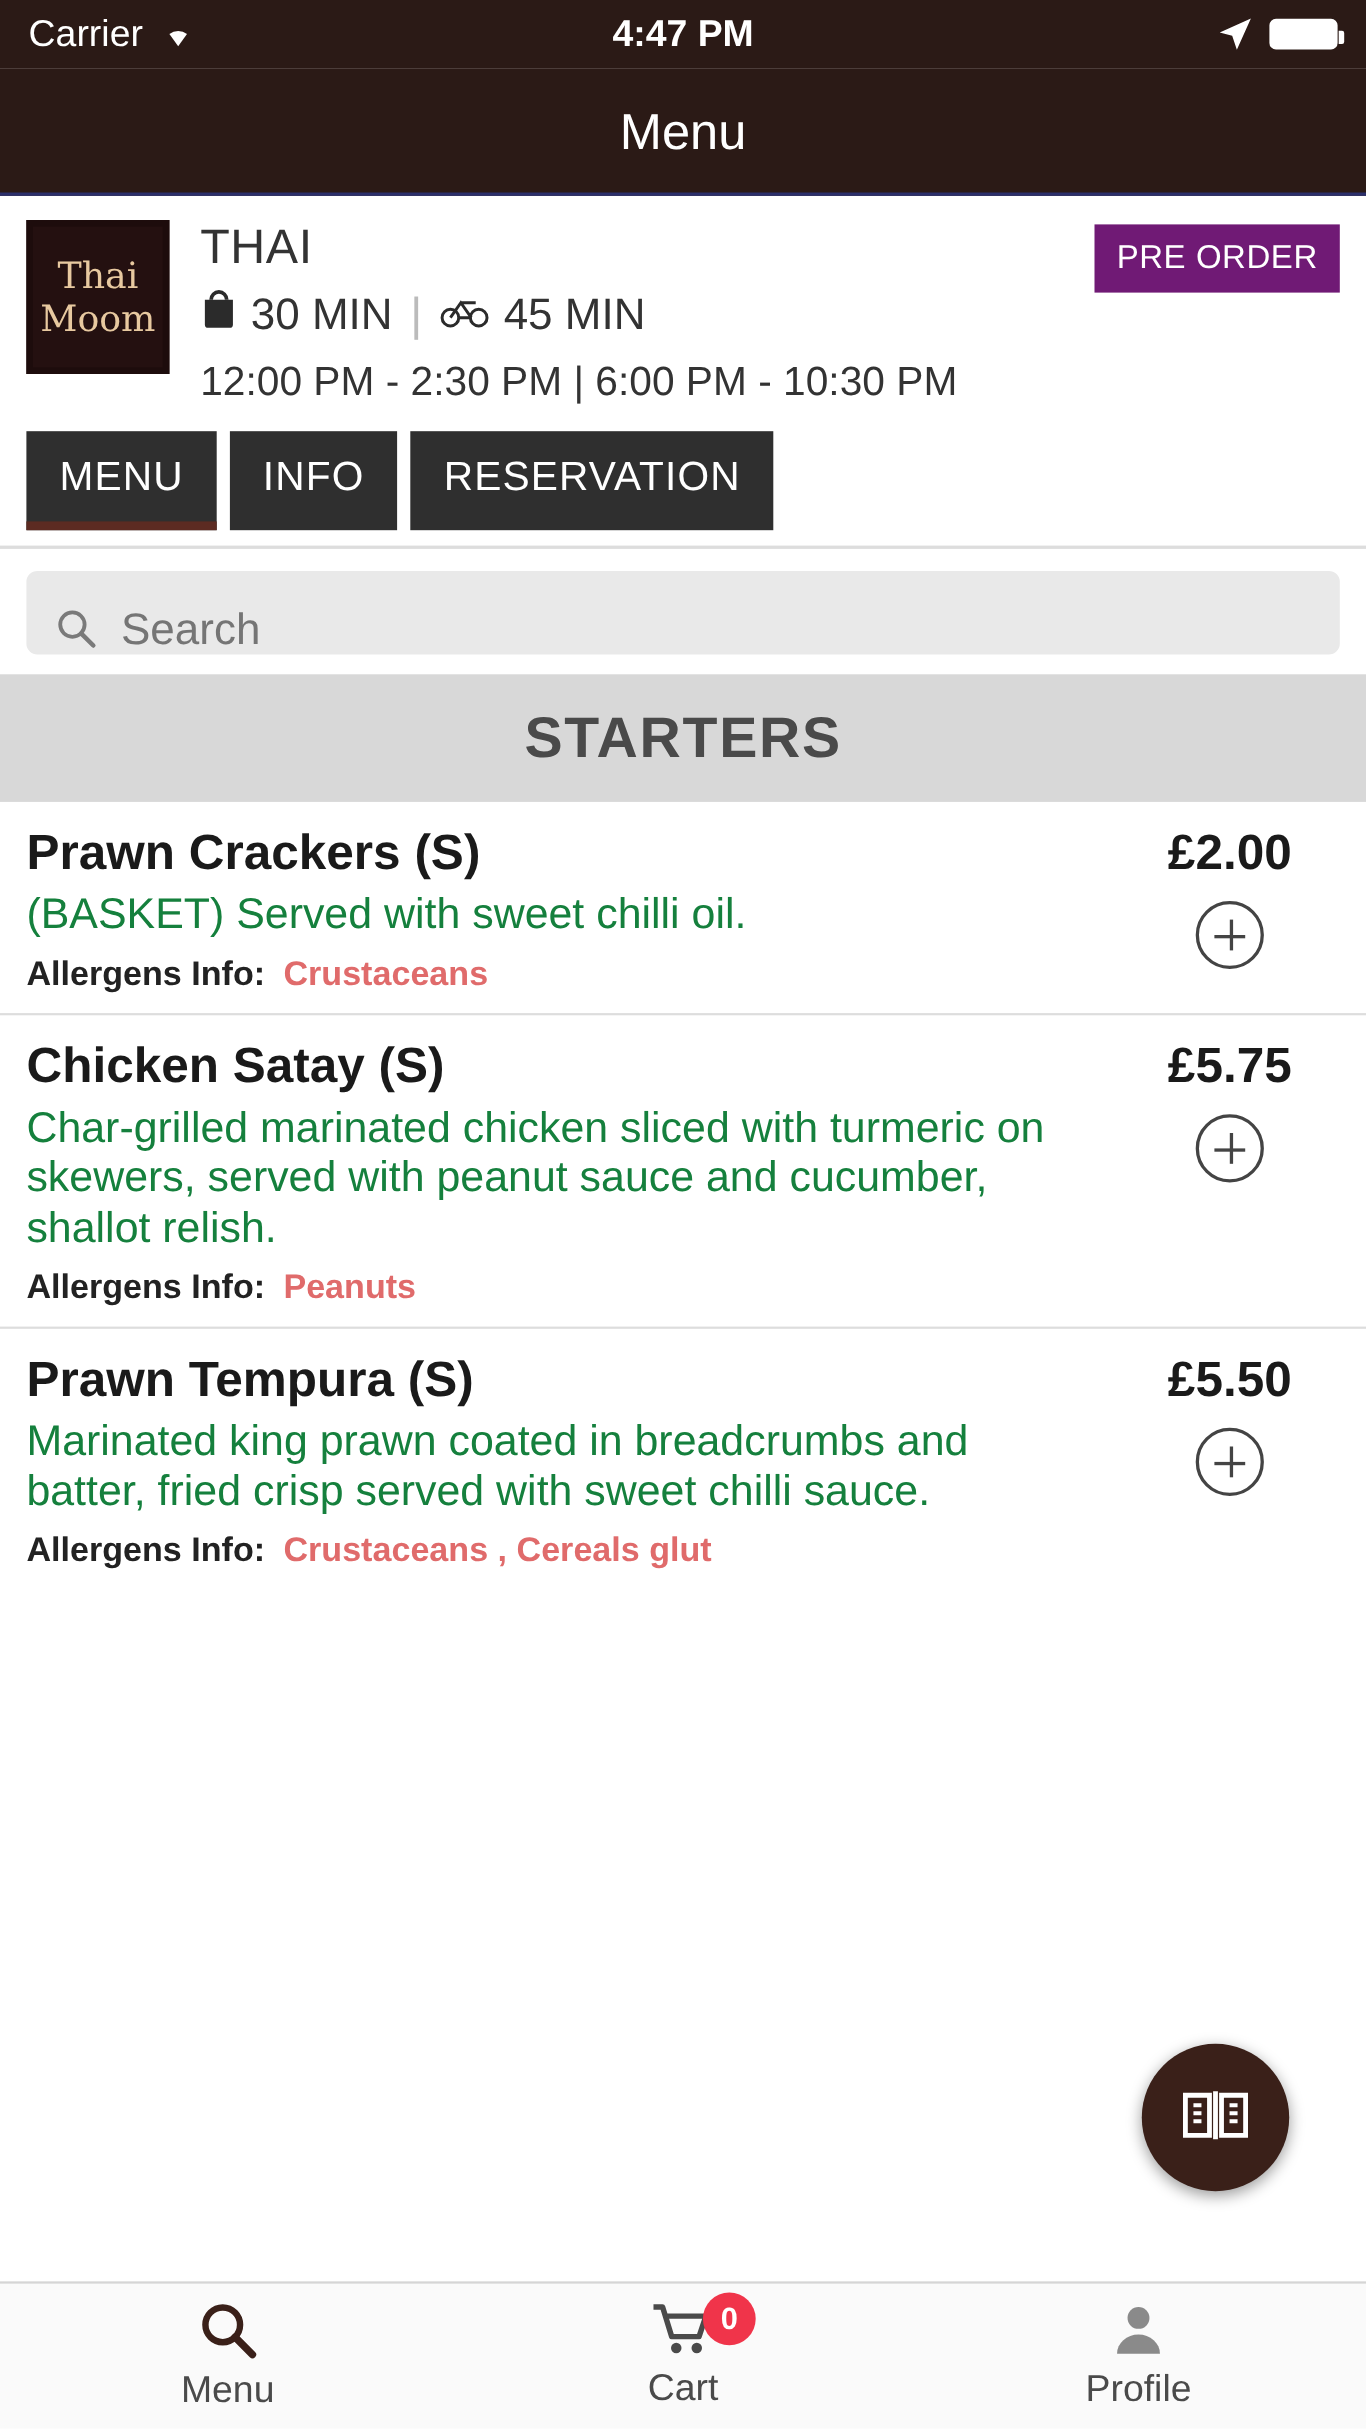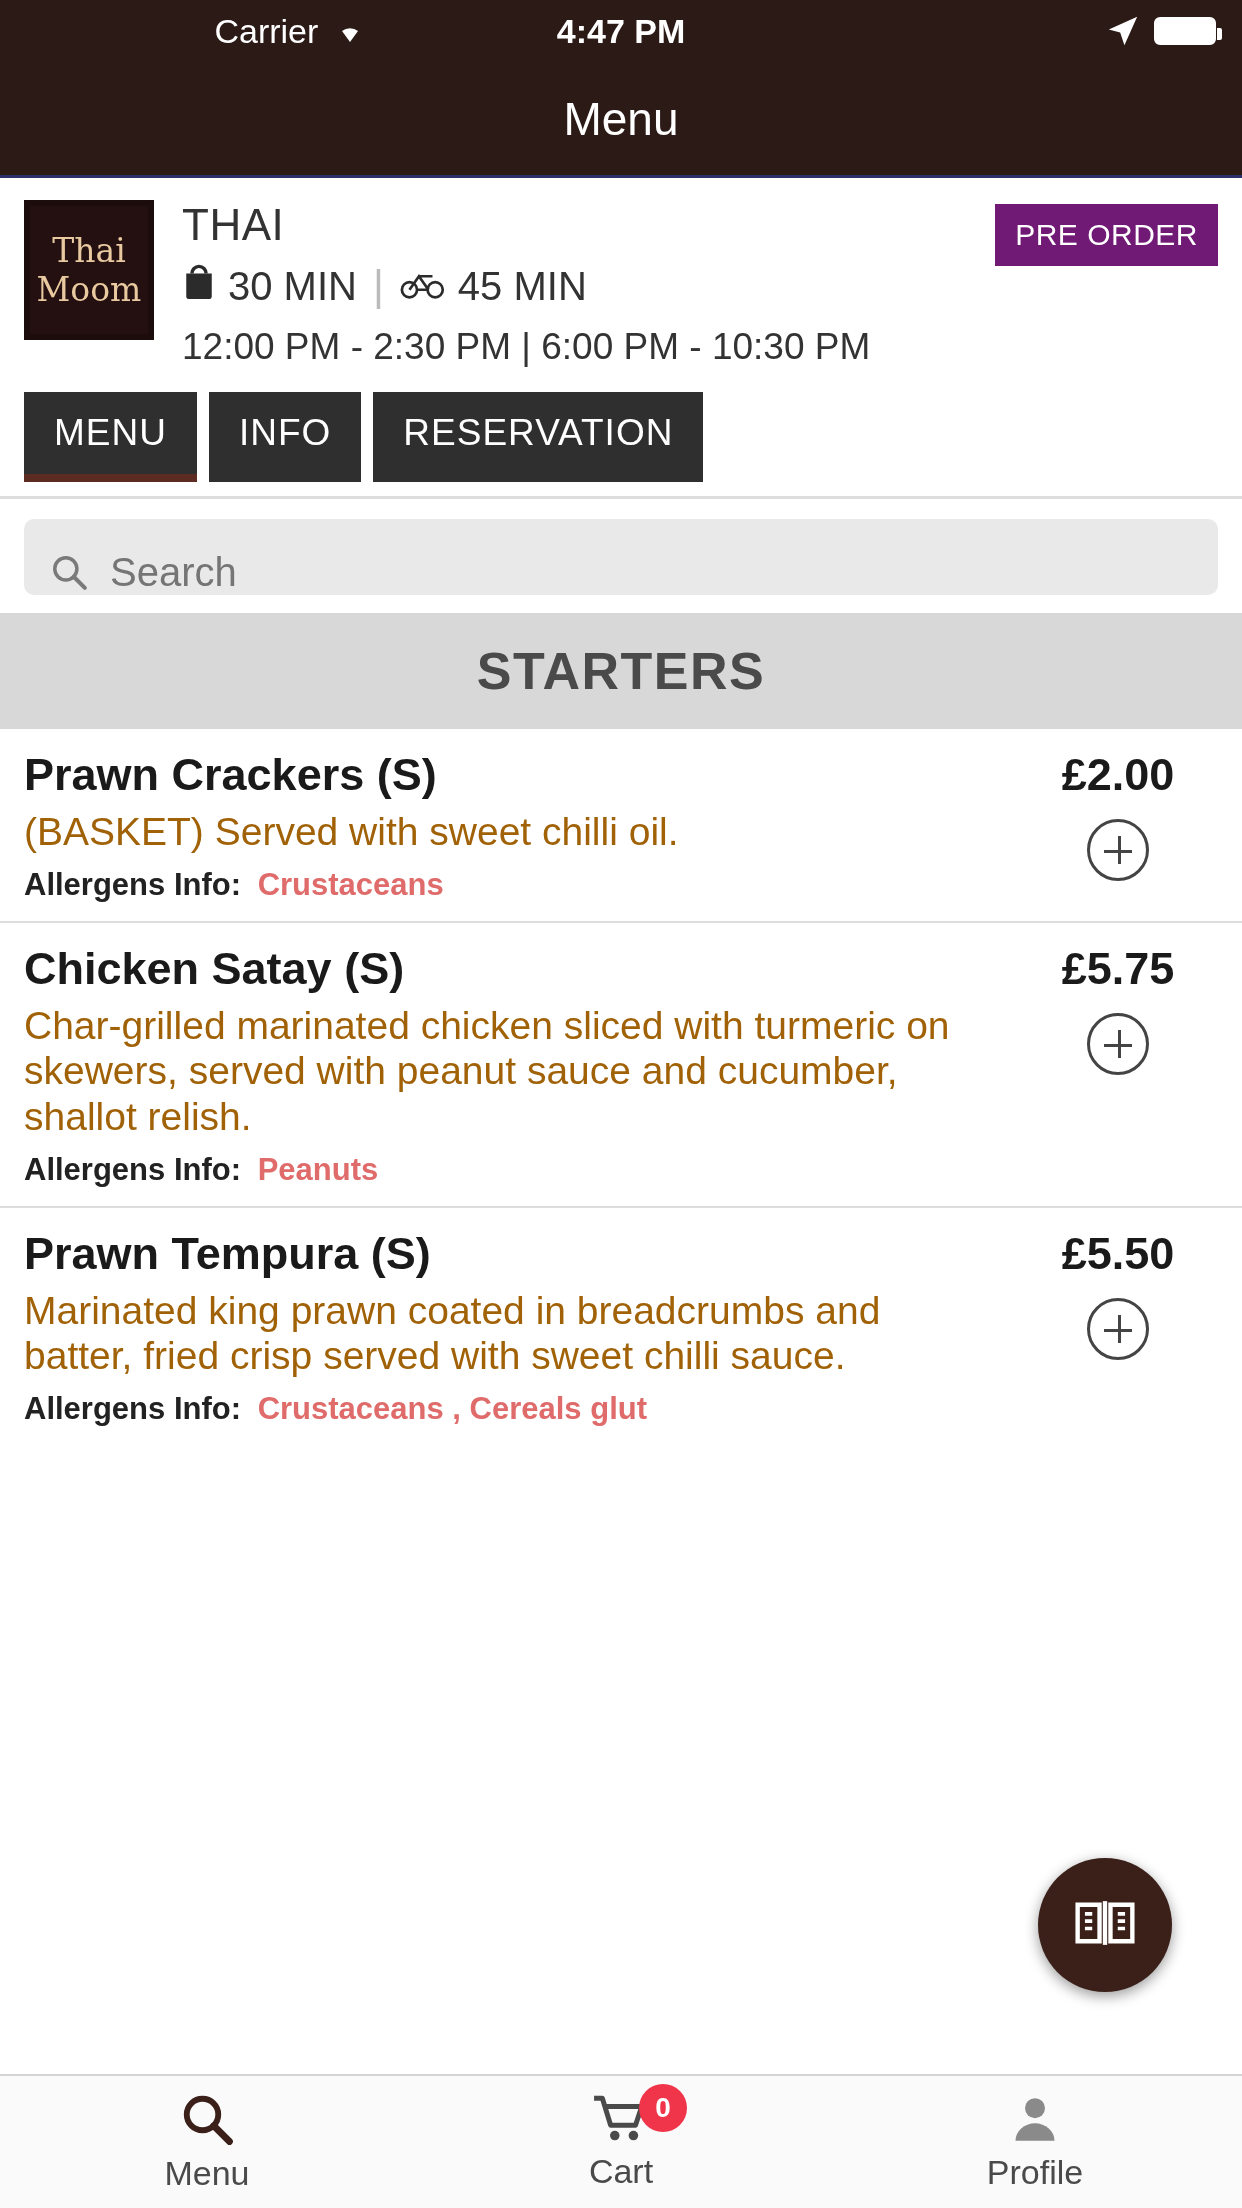--- a/index.html
+++ b/index.html
@@ -10,21 +10,21 @@
     overflow: hidden;
   }
   .phone { position: relative; width: 1242px; height: 2208px; background: #fff; }
 
   
   .statusbar {
     height: 62px; background: #2b1a16; color: #fff;
     display: flex; align-items: center; padding: 0 26px;
     font-size: 34px;
   }
-  .sb-left { display: flex; align-items: center; gap: 14px; flex: 1; justify-content: center; }
+  .sb-left { display: flex; align-items: center; gap: 14px; flex: 1; }
   .sb-center { flex: 0 0 auto; font-weight: bold; font-size: 34px; text-align: center; }
   .sb-right { flex: 1; display: flex; align-items: center; justify-content: flex-end; gap: 14px; }
   .wifi-icon svg { display: block; }
   .loc-icon svg { display: block; }
   .battery {
     width: 62px; height: 28px; border: 3px solid #fff; border-radius: 6px;
     position: relative; background: #fff;
   }
   .battery:after {
     content: ""; position: absolute; right: -9px; top: 8px;
@@ -88,21 +88,21 @@
     font-size: 52px; font-weight: bold; padding: 28px 0; letter-spacing: 1.5px;
   }
 
   
   .menu-list { }
   .menu-item {
     display: flex; border-bottom: 2px solid #ddd; padding: 20px 24px 18px 24px;
   }
   .mi-left { flex: 1; padding-right: 20px; }
   .mi-title { font-size: 45px; font-weight: bold; color: #1a1a1a; }
-  .mi-desc { font-size: 39px; color: #a16207; line-height: 1.17; margin-top: 8px; }
+  .mi-desc { font-size: 39px; color: #15803d; line-height: 1.17; margin-top: 8px; }
   .mi-allerg { margin-top: 12px; font-size: 31px; color: #222; font-weight: bold; }
   .mi-allerg .vals { color: #e06b6b; font-weight: bold; margin-left: 8px; }
   .mi-right { width: 200px; flex: 0 0 auto; text-align: center; }
   .mi-price { font-size: 45px; font-weight: bold; color: #1a1a1a; margin-top: 0; }
   .plus-btn {
     width: 62px; height: 62px; border: 3px solid #444; border-radius: 50%;
     margin: 18px auto 0 auto; position: relative;
   }
   .plus-btn:before, .plus-btn:after {
     content: ""; position: absolute; background: #444;

